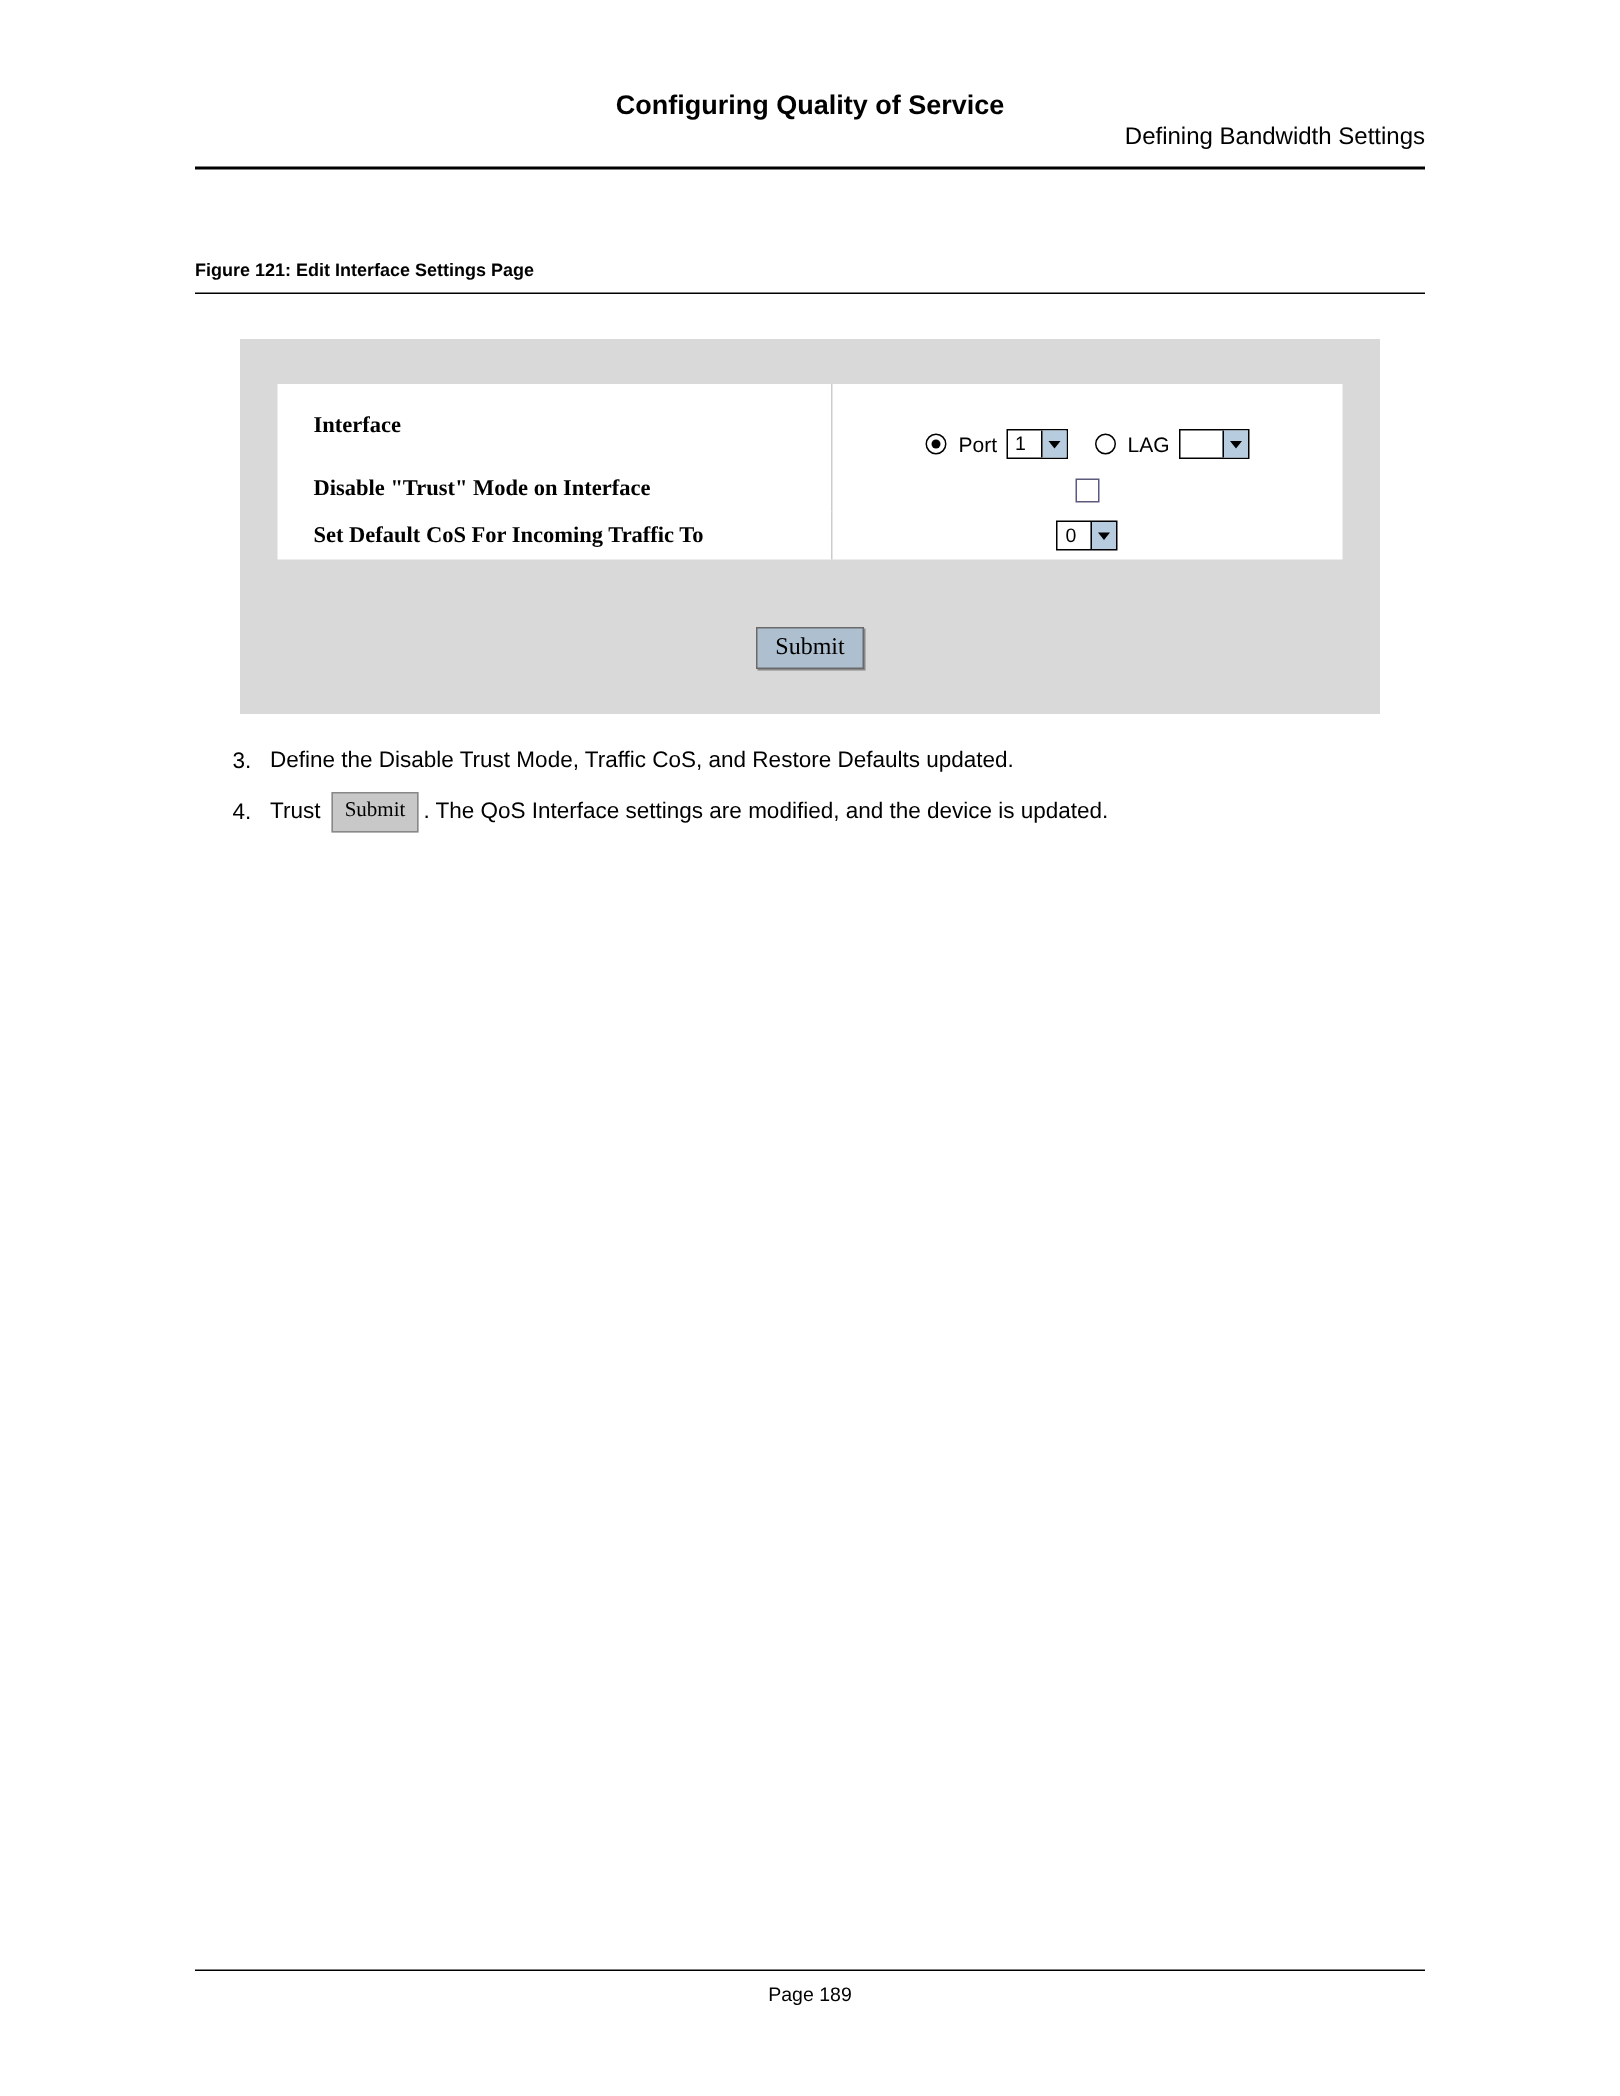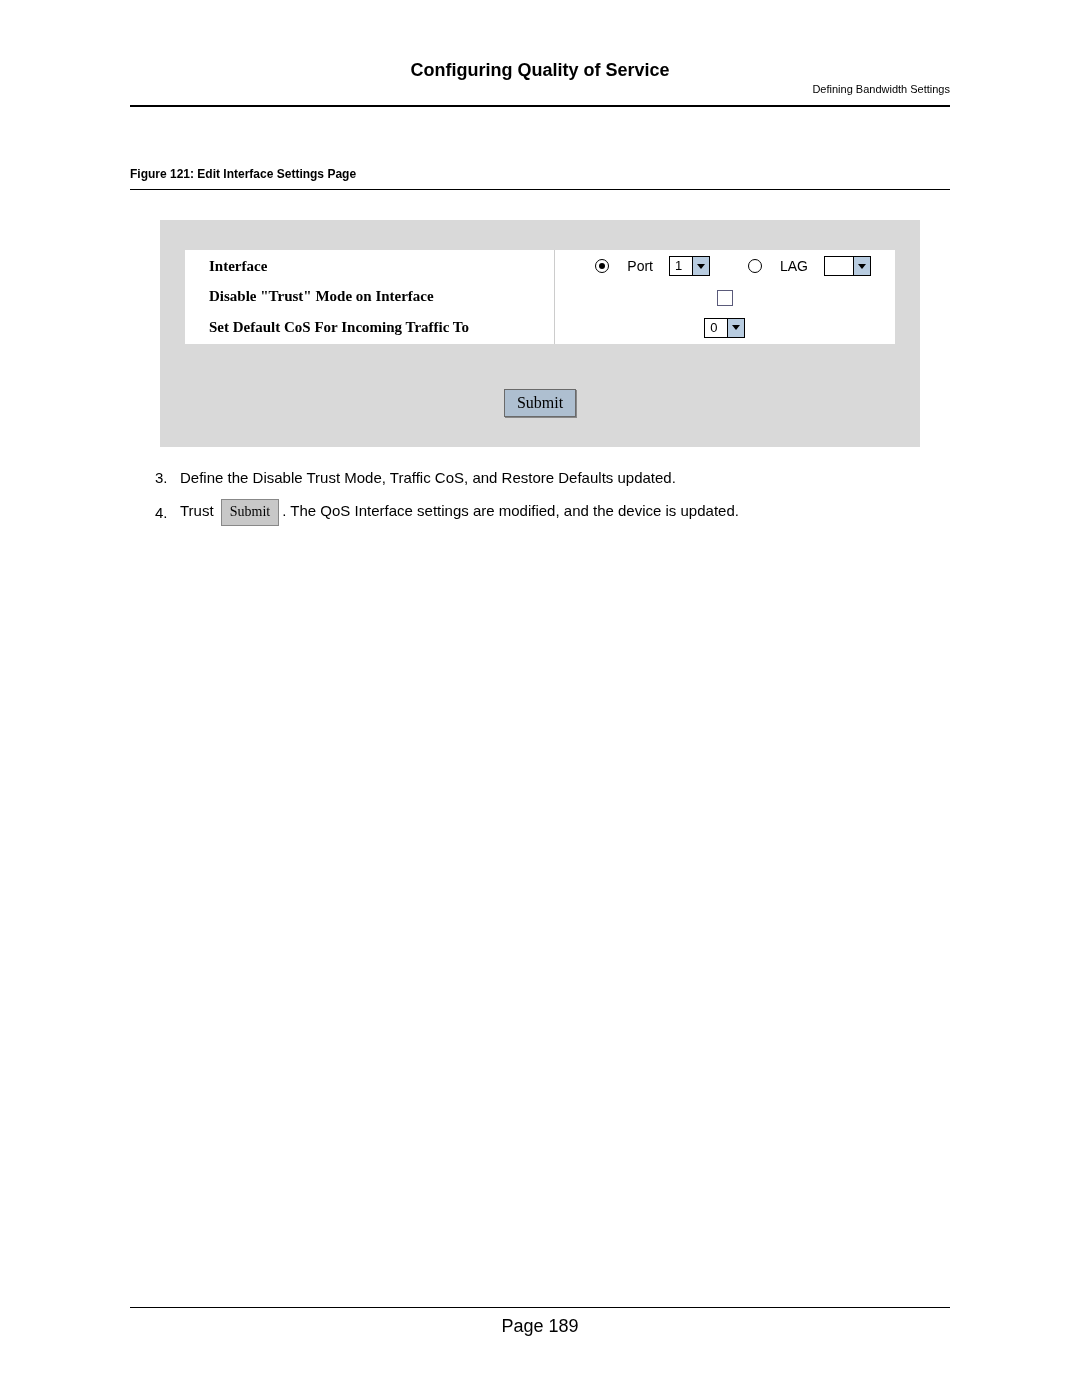--- a/index.html
+++ b/index.html
@@ -19,21 +19,21 @@
   .header {
     text-align: right;
     margin-bottom: 10px;
   }
   .header-title {
     font-weight: bold;
     font-size: 18px;
     text-align: center;
   }
   .header-sub {
-    font-size: 11px;
+    font-size: 16px;
     margin-top: 2px;
   }
   .hr-top {
     border: none;
     border-top: 2px solid #000;
     margin: 8px 0 0 0;
   }
   .figure-title {
     font-weight: bold;
     font-size: 12px;
@@ -176,30 +176,31 @@
     bottom: 60px;
     left: 130px;
     right: 130px;
   }
   .hr-footer {
     border: none;
     border-top: 1px solid #000;
   }
   .page-num {
     text-align: center;
-    font-size: 18px;
+    font-size: 13px;
     margin-top: 8px;
   }
   .iface-line {
     display: flex;
     align-items: center;
-    justify-content: flex-end;
-    gap: 16px;
+    justify-content: center;
+    gap: 6px;
     font-family: Arial, sans-serif;
     font-size: 14px;
+    margin-top: 24px;
   }
 </style>
 </head>
 <body>
 
 <div class="page">
 
   <div class="header">
     <div class="header-title">Configuring Quality of Service</div>
     <div class="header-sub">Defining Bandwidth Settings</div>

